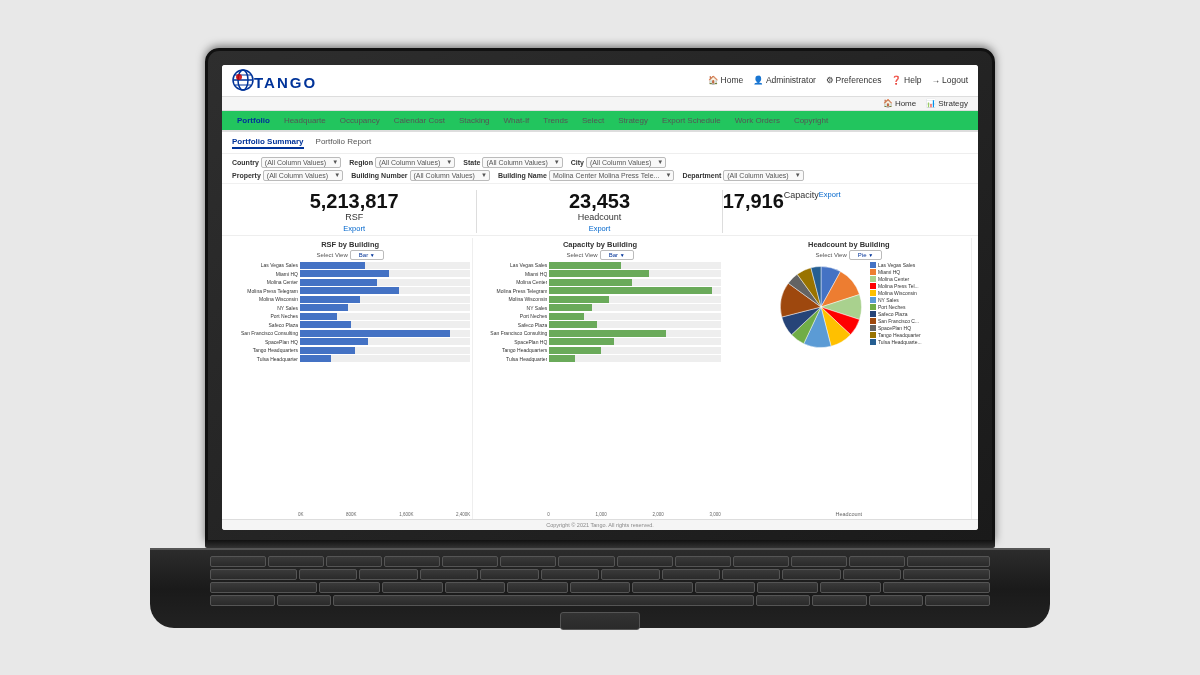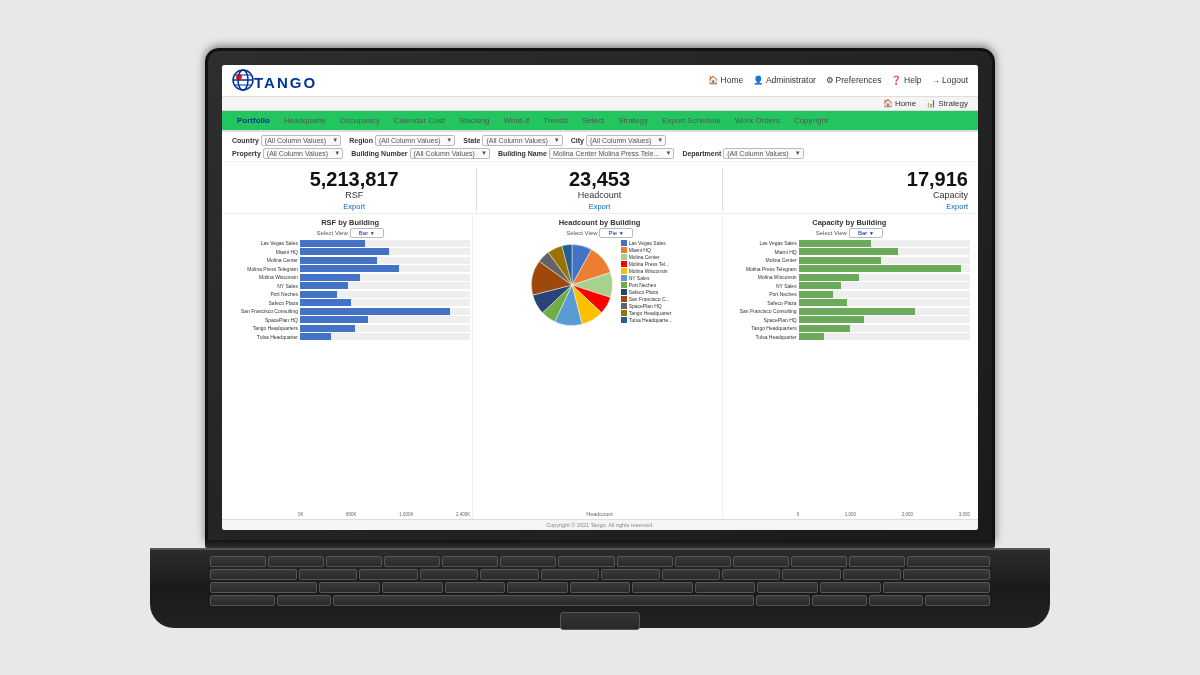--- a/index.html
+++ b/index.html
@@ -113,20 +113,28 @@
           <span>Export Schedule</span>
         </div>
         <div style="padding:5px 7px;font-size:8px;color:#555;cursor:pointer;border-bottom:2px solid transparent;margin-bottom:-2px;">
           <span>Work Orders</span>
         </div>
         <div style="padding:5px 7px;font-size:8px;color:#555;cursor:pointer;border-bottom:2px solid transparent;margin-bottom:-2px;">
           <span>Copyright</span>
         </div>
       </div>
 
+      <div style="padding:4px 10px;display:flex;gap:12px;border-bottom:1px solid #eee;background:#fff;">
+        <div style="font-size:8px;color:#003399;cursor:pointer;padding:1px 0;border-bottom:2px solid #003399;font-weight:bold;">
+          <span>Portfolio Summary</span>
+        </div>
+        <div style="font-size:8px;color:#555;cursor:pointer;padding:1px 0;">
+          <span>Portfolio Report</span>
+        </div>
+      </div>
 
       <div style="background:#fff;padding:3px 10px 2px;border-bottom:1px solid #f0f0f0;">
         <div style="display:flex;gap:8px;align-items:center;margin-bottom:2px;flex-wrap:wrap;">
           <div style="display:flex;align-items:center;gap:2px;font-size:7px;">
             <span style="font-weight:bold;color:#333;">Country</span>
             <div style="border:1px solid #bbb;background:#f9f9f9;padding:1px 14px 1px 3px;font-size:7px;color:#555;border-radius:2px;position:relative;cursor:pointer;">
               <span>(All Column Values)</span>
               <span style="position:absolute;right:2px;top:1px;font-size:6px;">▼</span>
             </div>
           </div>
@@ -188,21 +196,21 @@
         <div style="display:flex;flex-direction:column;align-items:center;border-right:1px solid #ddd;">
           <span style="font-size:20px;font-weight:bold;color:#111;line-height:1.1;">5,213,817</span>
           <span style="font-size:9px;color:#333;margin-bottom:2px;">RSF</span>
           <span style="font-size:7.5px;color:#0066cc;cursor:pointer;">Export</span>
         </div>
         <div style="display:flex;flex-direction:column;align-items:center;border-right:1px solid #ddd;">
           <span style="font-size:20px;font-weight:bold;color:#111;line-height:1.1;">23,453</span>
           <span style="font-size:9px;color:#333;margin-bottom:2px;">Headcount</span>
           <span style="font-size:7.5px;color:#0066cc;cursor:pointer;">Export</span>
         </div>
-        <div style="display:flex;flex-direction:column;align-items:flex-end;">
+        <div style="display:flex;flex-direction:row;align-items:flex-start;">
           <span style="font-size:20px;font-weight:bold;color:#111;line-height:1.1;">17,916</span>
           <span style="font-size:9px;color:#333;margin-bottom:2px;">Capacity</span>
           <span style="font-size:7.5px;color:#0066cc;cursor:pointer;">Export</span>
         </div>
       </div>
 
       <div style="display:grid;grid-template-columns:1fr 1fr 1fr;flex:1;overflow:hidden;padding:2px 6px 0;gap:4px;">
 
         <div style="display:flex;flex-direction:column;padding:2px 2px;min-height:0;border-right:1px solid #eee;">
           <div style="font-size:7.5px;color:#333;font-weight:bold;text-align:center;margin-bottom:1px;">RSF by Building</div>
@@ -286,20 +294,111 @@
                 <div style="flex: 1 1 0%; height: 7px; background: rgb(238, 238, 238); position: relative;">
                   <div style="height: 100%; background: rgb(68, 114, 196); width: 18%;"></div>
                 </div>
               </div>
             </div>
           <div style="display:flex;justify-content:space-between;padding:1px 0 0 68px;font-size:4.5px;color:#666;">
             <span>0K</span>
             <span>800K</span>
             <span>1,600K</span>
             <span>2,400K</span>
+          </div>
+        </div>
+
+        <div style="display:flex;flex-direction:column;padding:2px 2px;min-height:0;">
+          <div style="font-size:7.5px;color:#333;font-weight:bold;text-align:center;margin-bottom:1px;">Capacity by Building</div>
+          <div style="display:flex;justify-content:center;align-items:center;gap:2px;margin-bottom:2px;">
+            <span style="font-size:6px;color:#555;">Select View</span>
+            <div style="font-size:6px;color:#003399;border:1px solid #bbb;padding:1px 8px;border-radius:2px;cursor:pointer;background:#fff;">
+              <span>Bar</span>
+              <span style="font-size:5px;">▼</span>
+            </div>
+          </div>
+          <div style="flex:1;display:flex;flex-direction:column;gap:1.5px;overflow:hidden;">
+          <div style="display: flex; align-items: center; gap: 2px;">
+                <span style="font-size: 5px; color: rgb(51, 51, 51); text-align: right; width: 68px; flex-shrink: 0; white-space: nowrap; overflow: hidden; text-overflow: ellipsis;">Las Vegas Sales</span>
+                <div style="flex: 1 1 0%; height: 7px; background: rgb(238, 238, 238); position: relative;">
+                  <div style="height: 100%; background: rgb(106, 170, 90); width: 42%;"></div>
+                </div>
+              </div>
+              <div style="display: flex; align-items: center; gap: 2px;">
+                <span style="font-size: 5px; color: rgb(51, 51, 51); text-align: right; width: 68px; flex-shrink: 0; white-space: nowrap; overflow: hidden; text-overflow: ellipsis;">Miami HQ</span>
+                <div style="flex: 1 1 0%; height: 7px; background: rgb(238, 238, 238); position: relative;">
+                  <div style="height: 100%; background: rgb(106, 170, 90); width: 58%;"></div>
+                </div>
+              </div>
+              <div style="display: flex; align-items: center; gap: 2px;">
+                <span style="font-size: 5px; color: rgb(51, 51, 51); text-align: right; width: 68px; flex-shrink: 0; white-space: nowrap; overflow: hidden; text-overflow: ellipsis;">Molina Center</span>
+                <div style="flex: 1 1 0%; height: 7px; background: rgb(238, 238, 238); position: relative;">
+                  <div style="height: 100%; background: rgb(106, 170, 90); width: 48%;"></div>
+                </div>
+              </div>
+              <div style="display: flex; align-items: center; gap: 2px;">
+                <span style="font-size: 5px; color: rgb(51, 51, 51); text-align: right; width: 68px; flex-shrink: 0; white-space: nowrap; overflow: hidden; text-overflow: ellipsis;">Molina Press Telegram</span>
+                <div style="flex: 1 1 0%; height: 7px; background: rgb(238, 238, 238); position: relative;">
+                  <div style="height: 100%; background: rgb(106, 170, 90); width: 95%;"></div>
+                </div>
+              </div>
+              <div style="display: flex; align-items: center; gap: 2px;">
+                <span style="font-size: 5px; color: rgb(51, 51, 51); text-align: right; width: 68px; flex-shrink: 0; white-space: nowrap; overflow: hidden; text-overflow: ellipsis;">Molina Wisconsin</span>
+                <div style="flex: 1 1 0%; height: 7px; background: rgb(238, 238, 238); position: relative;">
+                  <div style="height: 100%; background: rgb(106, 170, 90); width: 35%;"></div>
+                </div>
+              </div>
+              <div style="display: flex; align-items: center; gap: 2px;">
+                <span style="font-size: 5px; color: rgb(51, 51, 51); text-align: right; width: 68px; flex-shrink: 0; white-space: nowrap; overflow: hidden; text-overflow: ellipsis;">NY Sales</span>
+                <div style="flex: 1 1 0%; height: 7px; background: rgb(238, 238, 238); position: relative;">
+                  <div style="height: 100%; background: rgb(106, 170, 90); width: 25%;"></div>
+                </div>
+              </div>
+              <div style="display: flex; align-items: center; gap: 2px;">
+                <span style="font-size: 5px; color: rgb(51, 51, 51); text-align: right; width: 68px; flex-shrink: 0; white-space: nowrap; overflow: hidden; text-overflow: ellipsis;">Port Neches</span>
+                <div style="flex: 1 1 0%; height: 7px; background: rgb(238, 238, 238); position: relative;">
+                  <div style="height: 100%; background: rgb(106, 170, 90); width: 20%;"></div>
+                </div>
+              </div>
+              <div style="display: flex; align-items: center; gap: 2px;">
+                <span style="font-size: 5px; color: rgb(51, 51, 51); text-align: right; width: 68px; flex-shrink: 0; white-space: nowrap; overflow: hidden; text-overflow: ellipsis;">Safeco Plaza</span>
+                <div style="flex: 1 1 0%; height: 7px; background: rgb(238, 238, 238); position: relative;">
+                  <div style="height: 100%; background: rgb(106, 170, 90); width: 28%;"></div>
+                </div>
+              </div>
+              <div style="display: flex; align-items: center; gap: 2px;">
+                <span style="font-size: 5px; color: rgb(51, 51, 51); text-align: right; width: 68px; flex-shrink: 0; white-space: nowrap; overflow: hidden; text-overflow: ellipsis;">San Francisco Consulting</span>
+                <div style="flex: 1 1 0%; height: 7px; background: rgb(238, 238, 238); position: relative;">
+                  <div style="height: 100%; background: rgb(106, 170, 90); width: 68%;"></div>
+                </div>
+              </div>
+              <div style="display: flex; align-items: center; gap: 2px;">
+                <span style="font-size: 5px; color: rgb(51, 51, 51); text-align: right; width: 68px; flex-shrink: 0; white-space: nowrap; overflow: hidden; text-overflow: ellipsis;">SpacePlan HQ</span>
+                <div style="flex: 1 1 0%; height: 7px; background: rgb(238, 238, 238); position: relative;">
+                  <div style="height: 100%; background: rgb(106, 170, 90); width: 38%;"></div>
+                </div>
+              </div>
+              <div style="display: flex; align-items: center; gap: 2px;">
+                <span style="font-size: 5px; color: rgb(51, 51, 51); text-align: right; width: 68px; flex-shrink: 0; white-space: nowrap; overflow: hidden; text-overflow: ellipsis;">Tango Headquarters</span>
+                <div style="flex: 1 1 0%; height: 7px; background: rgb(238, 238, 238); position: relative;">
+                  <div style="height: 100%; background: rgb(106, 170, 90); width: 30%;"></div>
+                </div>
+              </div>
+              <div style="display: flex; align-items: center; gap: 2px;">
+                <span style="font-size: 5px; color: rgb(51, 51, 51); text-align: right; width: 68px; flex-shrink: 0; white-space: nowrap; overflow: hidden; text-overflow: ellipsis;">Tulsa Headquarter</span>
+                <div style="flex: 1 1 0%; height: 7px; background: rgb(238, 238, 238); position: relative;">
+                  <div style="height: 100%; background: rgb(106, 170, 90); width: 15%;"></div>
+                </div>
+              </div>
+            </div>
+          <div style="display:flex;justify-content:space-between;padding:1px 0 0 68px;font-size:4.5px;color:#666;">
+            <span>0</span>
+            <span>1,000</span>
+            <span>2,000</span>
+            <span>3,000</span>
           </div>
         </div>
 
         <div style="display:flex;flex-direction:column;padding:2px 2px;min-height:0;border-right:1px solid #eee;">
           <div style="font-size:7.5px;color:#333;font-weight:bold;text-align:center;margin-bottom:1px;">Headcount by Building</div>
           <div style="display:flex;justify-content:center;align-items:center;gap:2px;margin-bottom:2px;">
             <span style="font-size:6px;color:#555;">Select View</span>
             <div style="font-size:6px;color:#003399;border:1px solid #bbb;padding:1px 8px;border-radius:2px;cursor:pointer;background:#fff;">
               <span>Pie</span>
               <span style="font-size:5px;">▼</span>
@@ -368,111 +467,20 @@
                 </div>
                 <div style="display: flex; align-items: center; gap: 2px;">
                   <div style="width: 6px; height: 6px; background: rgb(37, 94, 145); flex-shrink: 0;"></div>
                   <span style="font-size: 5px; color: rgb(51, 51, 51); white-space: nowrap;">Tulsa Headquarte...</span>
                 </div>
               </div>
           </div>
           <div style="text-align:center;font-size:5.5px;color:#666;margin-top:1px;">Headcount</div>
         </div>
 
-        <div style="display:flex;flex-direction:column;padding:2px 2px;min-height:0;">
-          <div style="font-size:7.5px;color:#333;font-weight:bold;text-align:center;margin-bottom:1px;">Capacity by Building</div>
-          <div style="display:flex;justify-content:center;align-items:center;gap:2px;margin-bottom:2px;">
-            <span style="font-size:6px;color:#555;">Select View</span>
-            <div style="font-size:6px;color:#003399;border:1px solid #bbb;padding:1px 8px;border-radius:2px;cursor:pointer;background:#fff;">
-              <span>Bar</span>
-              <span style="font-size:5px;">▼</span>
-            </div>
-          </div>
-          <div style="flex:1;display:flex;flex-direction:column;gap:1.5px;overflow:hidden;">
-          <div style="display: flex; align-items: center; gap: 2px;">
-                <span style="font-size: 5px; color: rgb(51, 51, 51); text-align: right; width: 68px; flex-shrink: 0; white-space: nowrap; overflow: hidden; text-overflow: ellipsis;">Las Vegas Sales</span>
-                <div style="flex: 1 1 0%; height: 7px; background: rgb(238, 238, 238); position: relative;">
-                  <div style="height: 100%; background: rgb(106, 170, 90); width: 42%;"></div>
-                </div>
-              </div>
-              <div style="display: flex; align-items: center; gap: 2px;">
-                <span style="font-size: 5px; color: rgb(51, 51, 51); text-align: right; width: 68px; flex-shrink: 0; white-space: nowrap; overflow: hidden; text-overflow: ellipsis;">Miami HQ</span>
-                <div style="flex: 1 1 0%; height: 7px; background: rgb(238, 238, 238); position: relative;">
-                  <div style="height: 100%; background: rgb(106, 170, 90); width: 58%;"></div>
-                </div>
-              </div>
-              <div style="display: flex; align-items: center; gap: 2px;">
-                <span style="font-size: 5px; color: rgb(51, 51, 51); text-align: right; width: 68px; flex-shrink: 0; white-space: nowrap; overflow: hidden; text-overflow: ellipsis;">Molina Center</span>
-                <div style="flex: 1 1 0%; height: 7px; background: rgb(238, 238, 238); position: relative;">
-                  <div style="height: 100%; background: rgb(106, 170, 90); width: 48%;"></div>
-                </div>
-              </div>
-              <div style="display: flex; align-items: center; gap: 2px;">
-                <span style="font-size: 5px; color: rgb(51, 51, 51); text-align: right; width: 68px; flex-shrink: 0; white-space: nowrap; overflow: hidden; text-overflow: ellipsis;">Molina Press Telegram</span>
-                <div style="flex: 1 1 0%; height: 7px; background: rgb(238, 238, 238); position: relative;">
-                  <div style="height: 100%; background: rgb(106, 170, 90); width: 95%;"></div>
-                </div>
-              </div>
-              <div style="display: flex; align-items: center; gap: 2px;">
-                <span style="font-size: 5px; color: rgb(51, 51, 51); text-align: right; width: 68px; flex-shrink: 0; white-space: nowrap; overflow: hidden; text-overflow: ellipsis;">Molina Wisconsin</span>
-                <div style="flex: 1 1 0%; height: 7px; background: rgb(238, 238, 238); position: relative;">
-                  <div style="height: 100%; background: rgb(106, 170, 90); width: 35%;"></div>
-                </div>
-              </div>
-              <div style="display: flex; align-items: center; gap: 2px;">
-                <span style="font-size: 5px; color: rgb(51, 51, 51); text-align: right; width: 68px; flex-shrink: 0; white-space: nowrap; overflow: hidden; text-overflow: ellipsis;">NY Sales</span>
-                <div style="flex: 1 1 0%; height: 7px; background: rgb(238, 238, 238); position: relative;">
-                  <div style="height: 100%; background: rgb(106, 170, 90); width: 25%;"></div>
-                </div>
-              </div>
-              <div style="display: flex; align-items: center; gap: 2px;">
-                <span style="font-size: 5px; color: rgb(51, 51, 51); text-align: right; width: 68px; flex-shrink: 0; white-space: nowrap; overflow: hidden; text-overflow: ellipsis;">Port Neches</span>
-                <div style="flex: 1 1 0%; height: 7px; background: rgb(238, 238, 238); position: relative;">
-                  <div style="height: 100%; background: rgb(106, 170, 90); width: 20%;"></div>
-                </div>
-              </div>
-              <div style="display: flex; align-items: center; gap: 2px;">
-                <span style="font-size: 5px; color: rgb(51, 51, 51); text-align: right; width: 68px; flex-shrink: 0; white-space: nowrap; overflow: hidden; text-overflow: ellipsis;">Safeco Plaza</span>
-                <div style="flex: 1 1 0%; height: 7px; background: rgb(238, 238, 238); position: relative;">
-                  <div style="height: 100%; background: rgb(106, 170, 90); width: 28%;"></div>
-                </div>
-              </div>
-              <div style="display: flex; align-items: center; gap: 2px;">
-                <span style="font-size: 5px; color: rgb(51, 51, 51); text-align: right; width: 68px; flex-shrink: 0; white-space: nowrap; overflow: hidden; text-overflow: ellipsis;">San Francisco Consulting</span>
-                <div style="flex: 1 1 0%; height: 7px; background: rgb(238, 238, 238); position: relative;">
-                  <div style="height: 100%; background: rgb(106, 170, 90); width: 68%;"></div>
-                </div>
-              </div>
-              <div style="display: flex; align-items: center; gap: 2px;">
-                <span style="font-size: 5px; color: rgb(51, 51, 51); text-align: right; width: 68px; flex-shrink: 0; white-space: nowrap; overflow: hidden; text-overflow: ellipsis;">SpacePlan HQ</span>
-                <div style="flex: 1 1 0%; height: 7px; background: rgb(238, 238, 238); position: relative;">
-                  <div style="height: 100%; background: rgb(106, 170, 90); width: 38%;"></div>
-                </div>
-              </div>
-              <div style="display: flex; align-items: center; gap: 2px;">
-                <span style="font-size: 5px; color: rgb(51, 51, 51); text-align: right; width: 68px; flex-shrink: 0; white-space: nowrap; overflow: hidden; text-overflow: ellipsis;">Tango Headquarters</span>
-                <div style="flex: 1 1 0%; height: 7px; background: rgb(238, 238, 238); position: relative;">
-                  <div style="height: 100%; background: rgb(106, 170, 90); width: 30%;"></div>
-                </div>
-              </div>
-              <div style="display: flex; align-items: center; gap: 2px;">
-                <span style="font-size: 5px; color: rgb(51, 51, 51); text-align: right; width: 68px; flex-shrink: 0; white-space: nowrap; overflow: hidden; text-overflow: ellipsis;">Tulsa Headquarter</span>
-                <div style="flex: 1 1 0%; height: 7px; background: rgb(238, 238, 238); position: relative;">
-                  <div style="height: 100%; background: rgb(106, 170, 90); width: 15%;"></div>
-                </div>
-              </div>
-            </div>
-          <div style="display:flex;justify-content:space-between;padding:1px 0 0 68px;font-size:4.5px;color:#666;">
-            <span>0</span>
-            <span>1,000</span>
-            <span>2,000</span>
-            <span>3,000</span>
-          </div>
-        </div>
-
       </div>
 
       <div style="background:#f5f5f5;padding:2px;text-align:center;font-size:5.5px;color:#888;border-top:1px solid #ddd;">
         <span>Copyright © 2021 Tango. All rights reserved.</span>
       </div>
 
     </div>
   </div>
 
   <div style="

